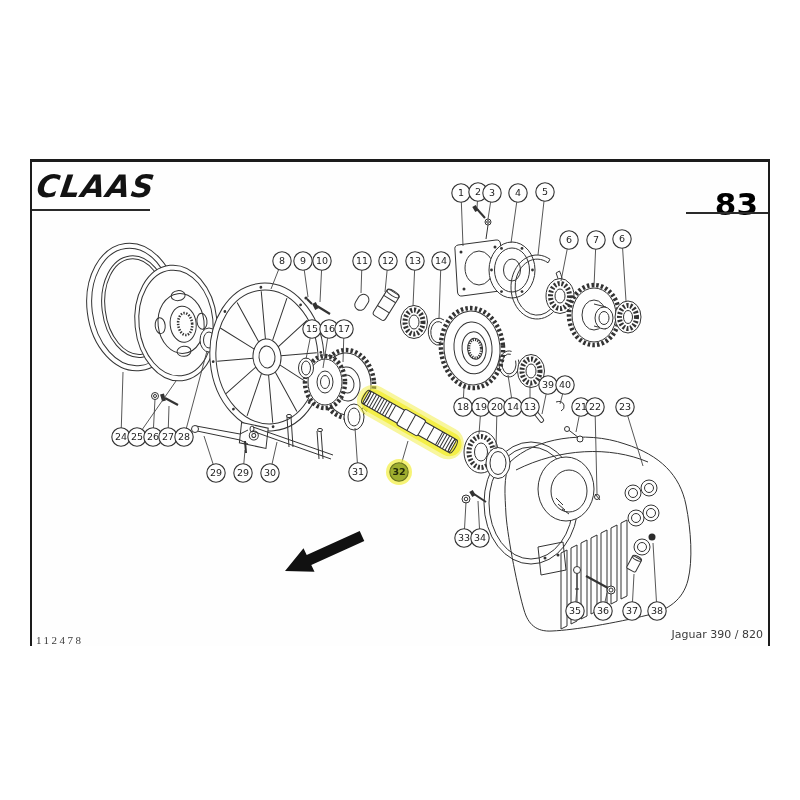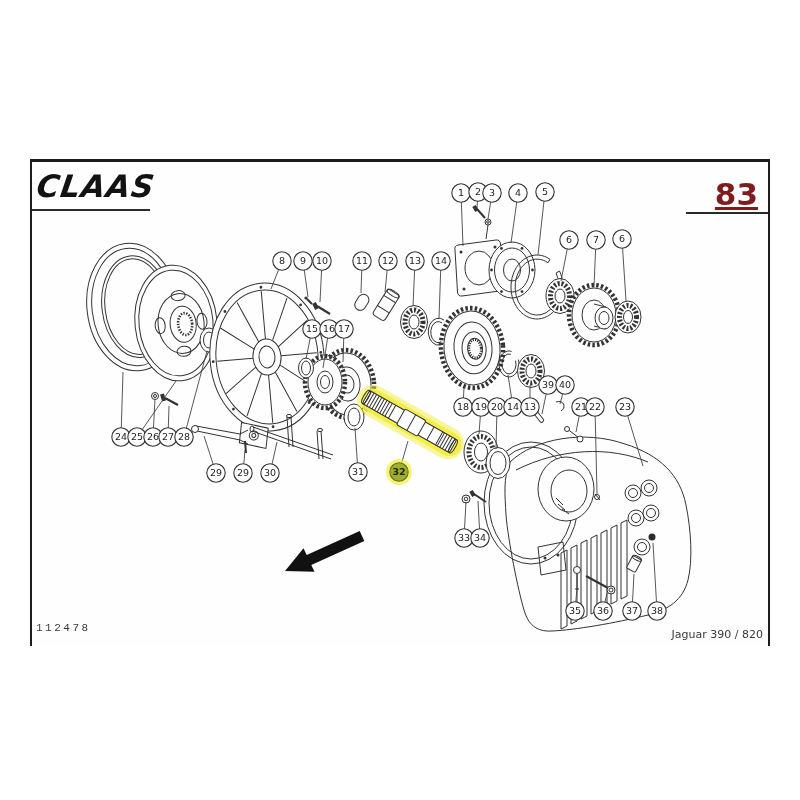--- a/index.html
+++ b/index.html
@@ -5,24 +5,24 @@
   html,body{margin:0;padding:0;background:#ffffff;}
   #stage{position:relative;width:800px;height:800px;background:#ffffff;overflow:hidden;
          font-family:"Liberation Sans",sans-serif;}
   .sheet{position:absolute;left:30px;top:159px;width:740px;height:487px;
          border-top:3px solid #1c1c1c;border-left:2px solid #1c1c1c;border-right:2px solid #1c1c1c;
          background:#fefefe;box-sizing:border-box;}
   .brand{position:absolute;left:5px;top:6px;font-family:"DejaVu Sans",sans-serif;
          font-weight:bold;font-style:italic;font-size:31px;letter-spacing:1px;
          color:#121212;transform:skewX(-8deg);}
   .brand-rule{position:absolute;left:0;top:47px;width:118px;height:2px;background:#2a2a2a;}
-  .pageno{position:absolute;right:10px;top:14px;font-family:"DejaVu Sans",sans-serif;
-          font-weight:bold;font-size:31px;color:#7f1d1d;text-decoration:underline;}
+  .pageno{position:absolute;right:10px;top:24px;font-family:"DejaVu Sans",sans-serif;
+          font-weight:bold;font-size:31px;color:#000000;}
   .pageno-rule{position:absolute;right:0;top:50px;width:82px;height:2px;background:#2a2a2a;}
-  .docno{position:absolute;left:4px;top:460px;font-family:Liberation Mono, monospace;
+  .docno{position:absolute;left:4px;top:472px;font-family:Liberation Serif, serif;
          font-size:11px;letter-spacing:2.5px;color:#3a3a3a;text-align:right;}
   .model{position:absolute;right:5px;top:466px;font-family:"DejaVu Sans",sans-serif;
          font-size:11px;color:#3a3a3a;}
   svg{position:absolute;left:0;top:0;}
   .ln{fill:none;stroke:#333;stroke-width:1;}
   .wf{fill:#fefefe;stroke:#333;stroke-width:1;}
   .teeth{fill:#fefefe;stroke:#333;stroke-width:4.5;stroke-dasharray:2.5 2.2;}
   .rollers{fill:none;stroke:#333;stroke-width:5;stroke-dasharray:2 1.8;}
   .thick{fill:none;stroke:#333;stroke-width:2;}
 </style>

